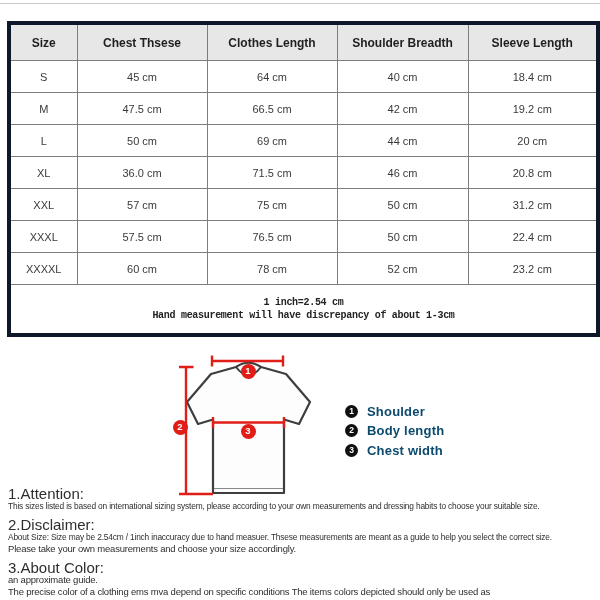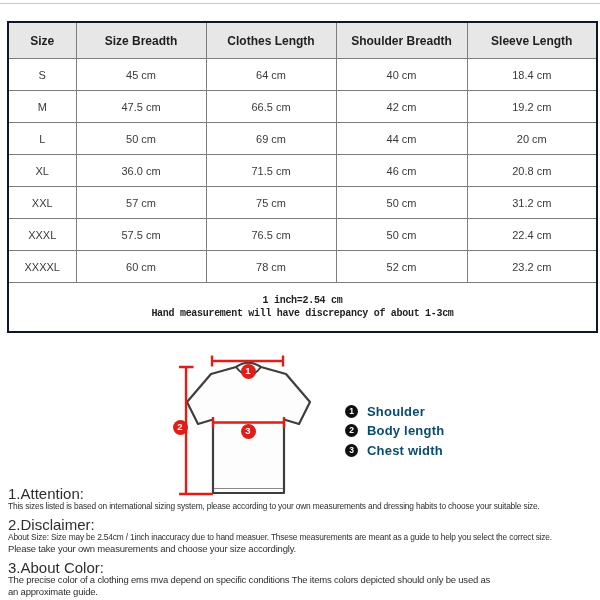--- a/index.html
+++ b/index.html
@@ -12,21 +12,21 @@
   body{
     width:600px;height:600px;position:relative;background:#ffffff;
     font-family:"Liberation Sans",sans-serif;overflow:hidden;
   }
   .top-hairline{position:absolute;top:3px;left:0;width:600px;height:1px;background:#c9c9c9;}
 
   
   table.size-table{
     position:absolute;top:21px;left:7px;width:589px;
     border-collapse:collapse;table-layout:fixed;
-    border:2px solid #0f172a;
+    border:4px solid #0f172a;
   }
   .size-table th,.size-table td{
     border:1px solid var(--table-border);
     text-align:center;vertical-align:middle;
     color:#3a3a3a;font-size:11px;padding:0;
   }
   .size-table th{
     height:35px;background:var(--header-bg);
     font-size:12px;font-weight:bold;color:#1f1f1f;
   }
@@ -79,21 +79,21 @@
     <colgroup>
       <col style="width:68px">
       <col style="width:130px">
       <col style="width:130px">
       <col style="width:131px">
       <col style="width:130px">
     </colgroup>
     <thead>
       <tr>
         <th>Size</th>
-        <th>Size Breadth</th>
+        <th>Chest Thsese</th>
         <th>Clothes Length</th>
         <th>Shoulder Breadth</th>
         <th>Sleeve Length</th>
       </tr>
     </thead>
     <tbody>
         <tr>
           <td>S</td>
           <td>45 cm</td>
           <td>64 cm</td>
@@ -188,18 +188,18 @@
       <div class="note-title">1.Attention:</div>
       <div class="note-line squeeze">This sizes listed is based on international sizing system, please according to your own measurements and dressing habits to choose your suitable size.</div>
     </div>
     <div class="note-sec">
       <div class="note-title">2.Disclaimer:</div>
       <div class="note-line squeeze">About Size: Size may be 2.54cm / 1inch inaccuracy due to hand measuer. Thsese measurements are meant as a guide to help you select the correct size.</div>
       <div class="note-line">Please take your own measurements and choose your size accordingly.</div>
     </div>
     <div class="note-sec">
       <div class="note-title">3.About Color:</div>
+      <div class="note-line">an approximate guide.</div>
       <div class="note-line">The precise color of a clothing ems mva depend on specific conditions The items colors depicted should only be used as</div>
-      <div class="note-line">an approximate guide.</div>
     </div>
   </div>
 
 </div>
 
 </body></html>

